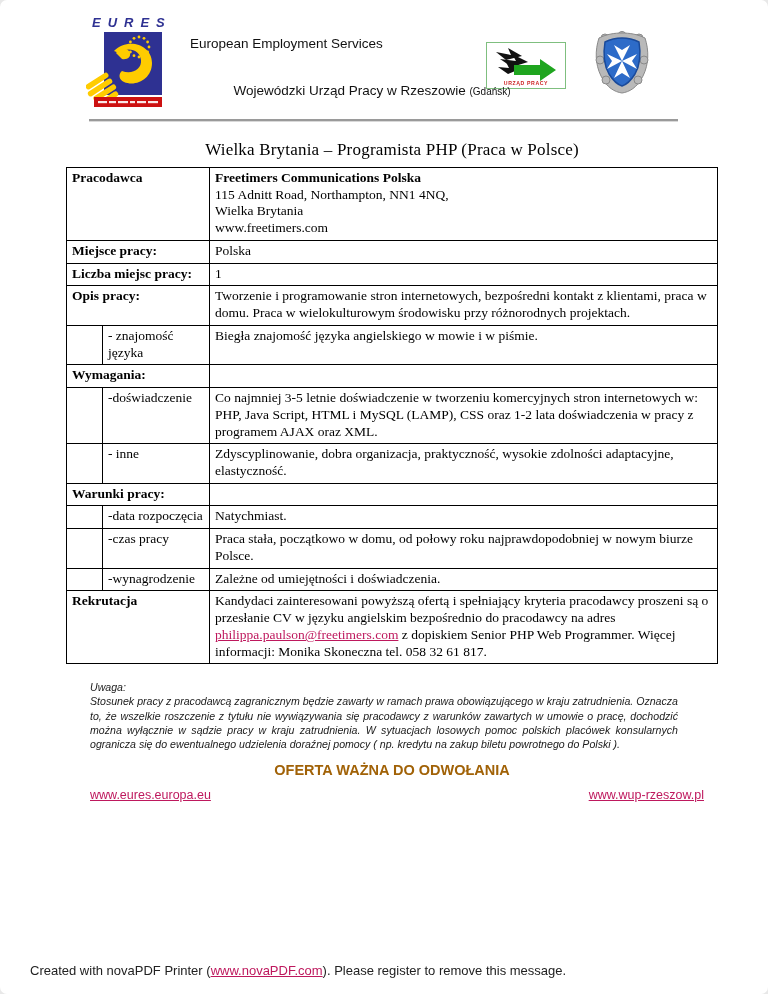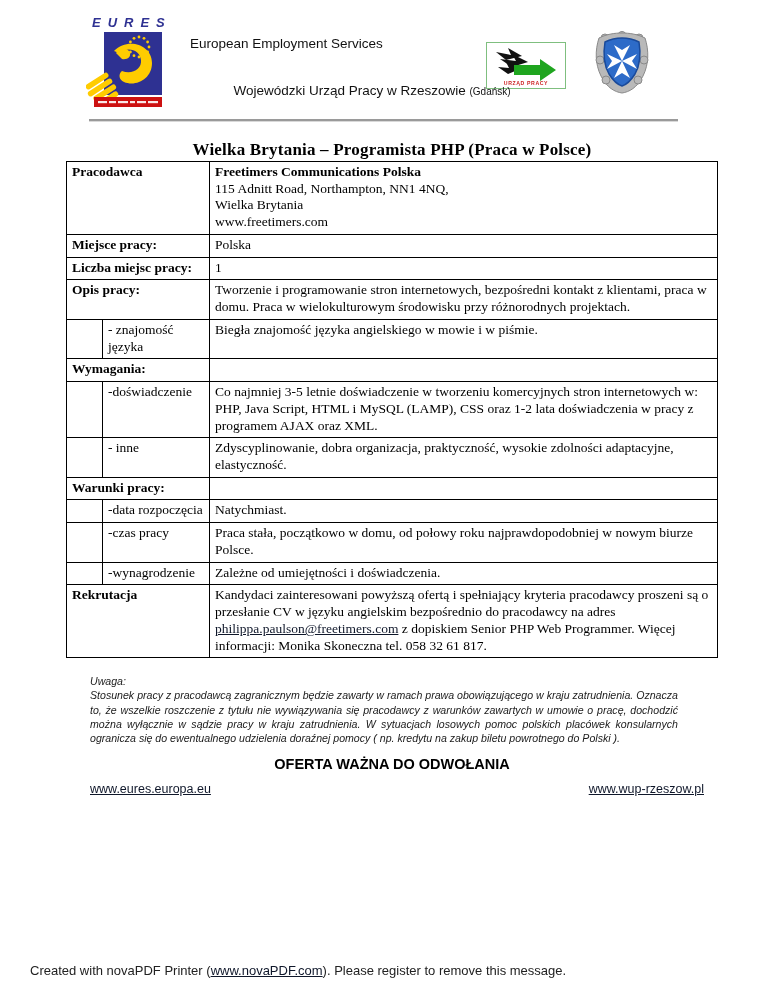--- a/index.html
+++ b/index.html
@@ -1,19 +1,19 @@
 <!DOCTYPE html>
 <html><head>
 <meta charset="utf-8">
 <style>
   html,body { margin:0; padding:0; background:#e8e8e8; }
   .page {
     position:relative; width:768px; height:994px; background:#ffffff;
     margin:0 auto; overflow:hidden;
-    font-family:"Liberation Serif","DejaVu Serif",serif; color:#000;
+    font-family:"Liberation Serif","DejaVu Serif",serif; color:#000;border-radius:7px;
   }
   
   .hdr { position:absolute; left:0; top:0; width:768px; height:132px; }
   .eures-logo { position:absolute; left:86px; top:16px; width:80px; }
   .eures-word {
     font-family:"Liberation Sans","DejaVu Sans",sans-serif;
     font-style:italic; font-weight:bold; font-size:13px; color:#2e3192;
     letter-spacing:7px; text-align:center; padding-left:6px; line-height:13px;
   }
   .ees-text {
@@ -29,44 +29,44 @@
     white-space:nowrap;
   }
   .office-suffix { font-size:10px; }
   .hdr-rule {
     position:absolute; left:89px; top:119px; width:589px; height:2px;
     background:#9a9a9a; box-shadow:0 1px 0 #d9d9d9;
   }
   
   .doc { position:absolute; left:66px; top:140px; width:652px; }
   .doc-title {
-    text-align:center; font-weight:bold; font-size:17px; margin-bottom:1px;
+    text-align:center; font-weight:normal; font-size:17px; margin-bottom:7px;
     letter-spacing:0.2px;
   }
   table.offer { border-collapse:collapse; width:100%; table-layout:fixed;padding-left:38px; }
   table.offer td {
     border:1px solid #000; vertical-align:top;
     padding:2px 5px 3px 5px; font-size:13.5px; line-height:1.24;
     overflow:hidden;
   }
   td.lbl  { font-weight:bold; }
   td.sub  { font-weight:normal; }
   .b { font-weight:bold; }
-  a.lnk { color:#0f172a; }
+  a.lnk { color:#be185d; }
   
   .note {
     margin:16px 3px 0 24px; width:588px;
     font-family:"Liberation Sans","DejaVu Sans",sans-serif;
     font-style:italic; font-size:10.6px; line-height:1.33; color:#1a1a1a;
   }
   .note-body { text-align:justify; }
   .offer-valid {
     margin-top:11px; text-align:center;
     font-family:"Liberation Sans","DejaVu Sans",sans-serif;
-    font-weight:bold; font-size:14.5px; color:#000000;
+    font-weight:bold; font-size:14.5px; color:#a16207;
   }
   .links-row {
     margin-top:10px; height:16px;
     font-family:"Liberation Sans","DejaVu Sans",sans-serif; font-size:12.5px;
   }
   .links-row .l { float:left; margin-left:24px; }
   .links-row .r { float:right; margin-right:14px; }
   .pdf-footer {
     position:absolute; left:30px; top:963px;
     font-family:"Liberation Sans","DejaVu Sans",sans-serif; font-size:13px; color:#222;

